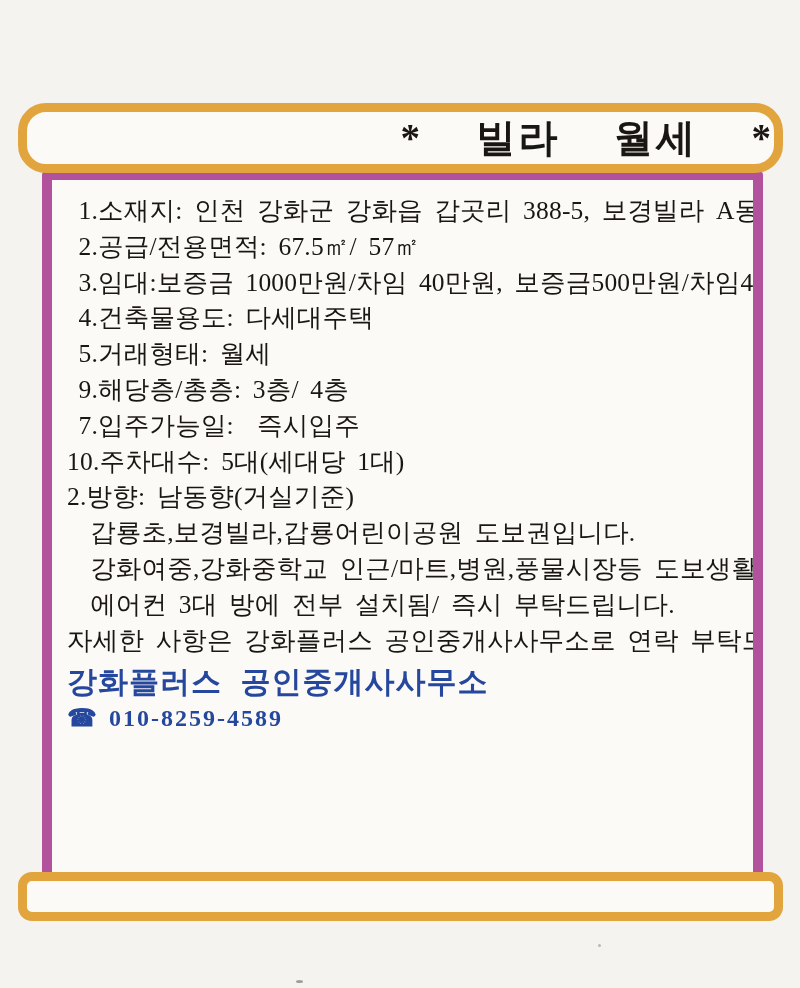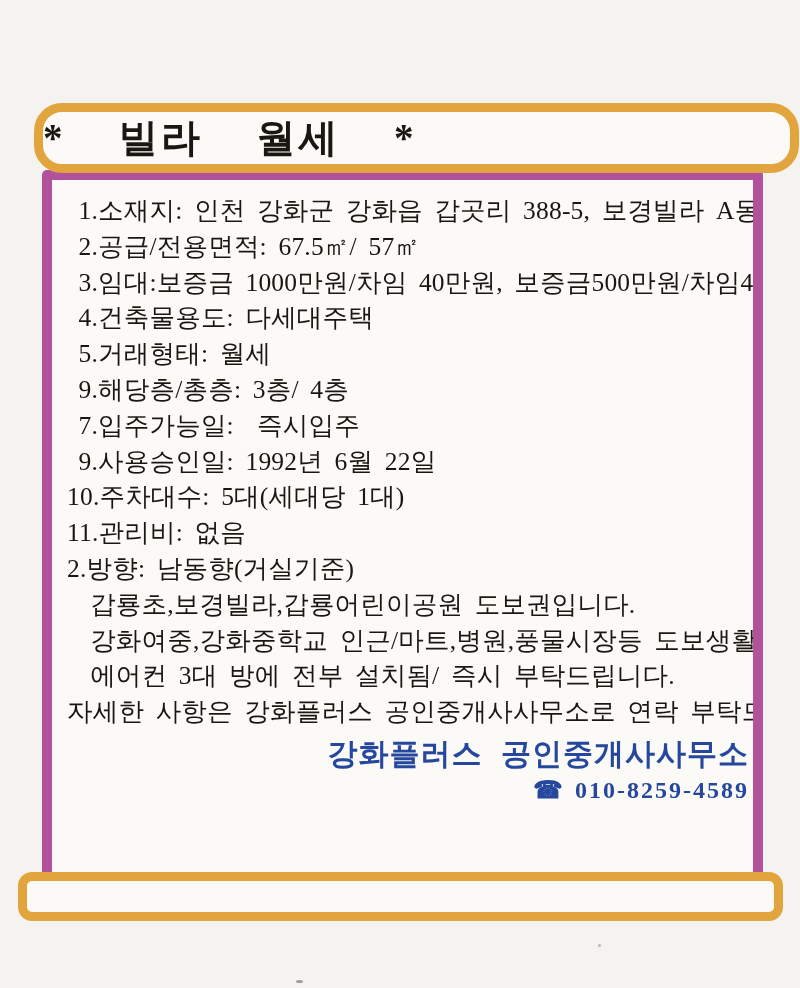--- a/index.html
+++ b/index.html
@@ -34,21 +34,21 @@
   }
   
   .title-box{
     position:absolute;
     left:18px;top:103px;
     width:765px;height:70px;
     border:9px solid var(--orange-border);
     border-radius:28px;
     background:var(--box-fill);
     z-index:3;
-    display:flex;align-items:center;justify-content:flex-start;margin-left:16px;
+    display:flex;align-items:center;justify-content:flex-end;
   }
   .title-box .title-text{
     font-size:39px;
     font-weight:bold;
     color:var(--text-black);
     letter-spacing:3px;
     word-spacing:14px;
     white-space:pre;
   }
   
@@ -64,21 +64,21 @@
   .listing .line{
     font-size:25.5px;
     line-height:35.8px;
     color:var(--text-black);
     white-space:pre;
     word-spacing:5px;
     letter-spacing:0.2px;
   }
   .footer{
     margin-top:6px;
-    text-align:right;
+    text-align:left;
     color:var(--footer-blue);
   }
   .footer .office-name{
     font-size:30px;
     font-weight:bold;
     line-height:36px;
     word-spacing:10px;
     letter-spacing:1px;
   }
   .footer .phone-line{
@@ -110,23 +110,21 @@
 
   <div class="frame">
     <div class="listing">
         <div class="line"> 1.소재지: 인천 강화군 강화읍 갑곳리 388-5, 보경빌라 A동  3층</div>
         <div class="line"> 2.공급/전용면적: 67.5㎡/ 57㎡</div>
         <div class="line"> 3.임대:보증금 1000만원/차임 40만원, 보증금500만원/차임45만원</div>
         <div class="line"> 4.건축물용도: 다세대주택</div>
         <div class="line"> 5.거래형태: 월세</div>
         <div class="line"> 9.해당층/총층: 3층/ 4층</div>
         <div class="line"> 7.입주가능일:  즉시입주</div>
-        <div class="line"> 9.사용승인일: 1992년 6월 22일</div>
         <div class="line">10.주차대수: 5대(세대당 1대)</div>
-        <div class="line">11.관리비: 없음</div>
         <div class="line">2.방향: 남동향(거실기준)</div>
         <div class="line">  갑룡초,보경빌라,갑룡어린이공원 도보권입니다.</div>
         <div class="line">  강화여중,강화중학교 인근/마트,병원,풍물시장등 도보생활권</div>
         <div class="line">  에어컨 3대 방에 전부 설치됨/ 즉시 부탁드립니다.</div>
         <div class="line">자세한 사항은 강화플러스 공인중개사사무소로 연락 부탁드립니다~~</div>
       </div>
     <div class="footer">
       <div class="office-name">강화플러스 공인중개사사무소</div>
       <div class="phone-line">
         <span class="phone-icon">☎</span><span>010-8259-4589</span>

